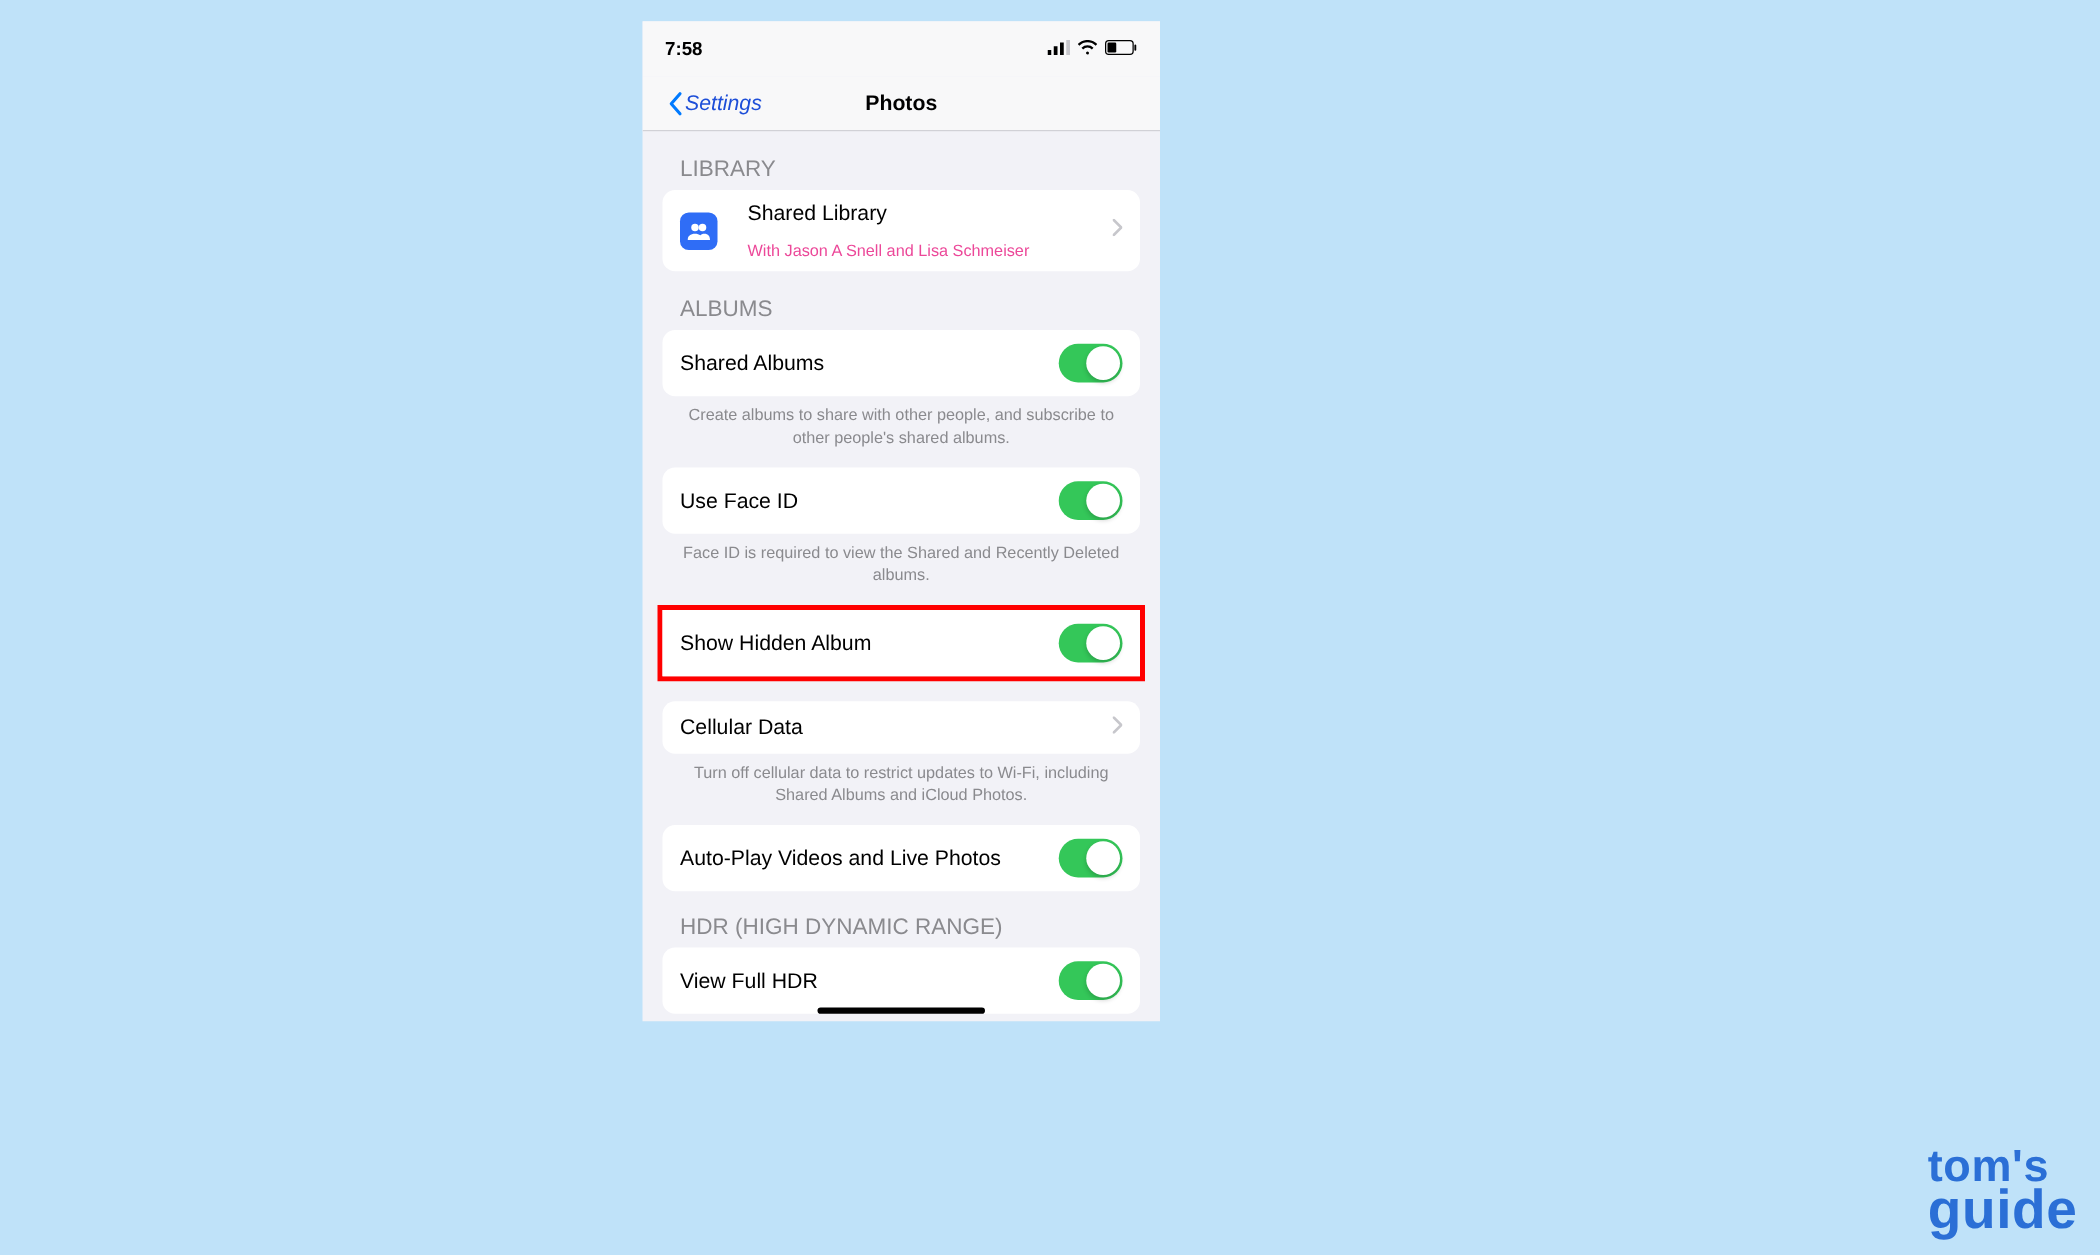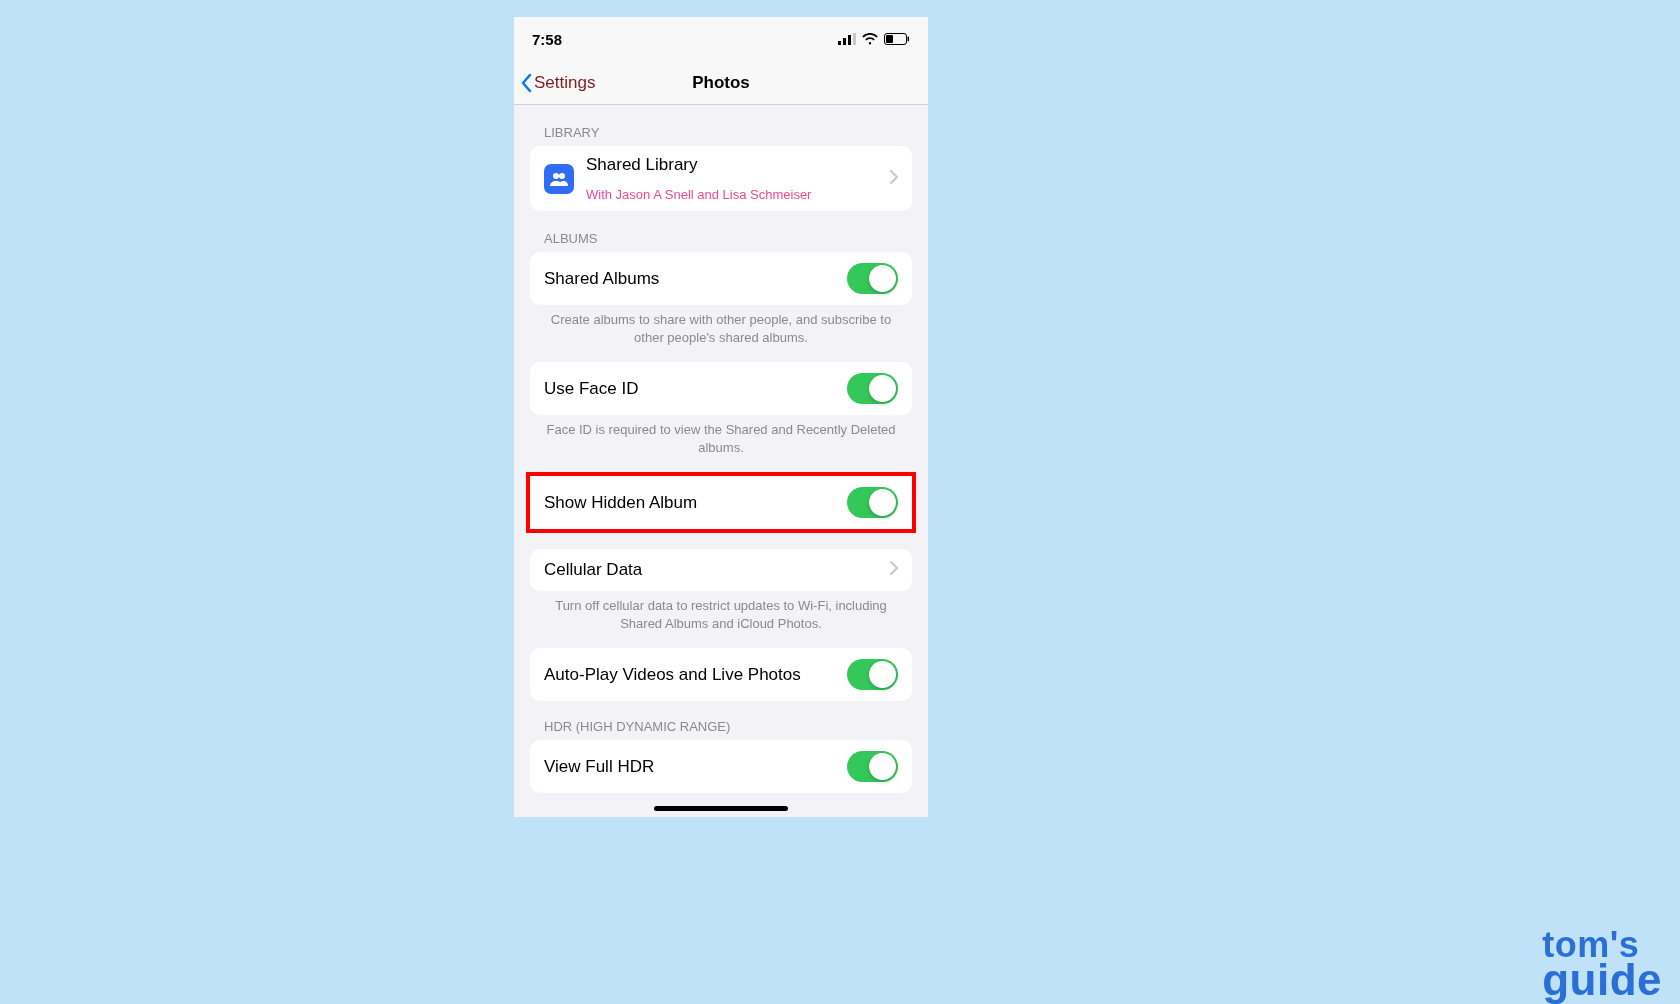--- a/index.html
+++ b/index.html
@@ -36,57 +36,58 @@
   height: 44px;
   background: #f8f8f9;
   border-bottom: 1px solid #d1d1d6;
   display: flex;
   align-items: center;
   position: relative;
 }
 .nav-back {
   display: flex;
   align-items: center;
-  color: #7f1d1d;
+  color: #1d4ed8;
   font-size: 17px;
-  padding-left: 6px;
+  padding-left: 20px;
   cursor: pointer;
+  font-style: italic;
 }
 .nav-back svg { margin-right: 2px; }
 .nav-title {
   position: absolute;
   left: 0; right: 0;
   text-align: center;
   font-size: 17px;
   font-weight: 600;
   color: #000;
   pointer-events: none;
 }
 .content {
   height: calc(100% - 88px);
   overflow-y: hidden;
 }
 .section-header {
-  font-size: 13px;
+  font-size: 18px;
   color: #8a8a8e;
   text-transform: uppercase;
   padding: 20px 30px 6px;
 }
 .section-header.tight { padding-top: 18px; }
 .cell {
   background: #fff;
   margin: 0 16px;
   border-radius: 10px;
   padding: 11px 14px;
   display: flex;
   align-items: center;
   justify-content: space-between;
 }
 .cell.with-icon { padding: 9px 14px; }
-.cell-left { display: flex; align-items: center; }
+.cell-left { display: flex; align-items: center; gap: 12px; }
 .app-icon {
   width: 30px; height: 30px;
   background: #2f6df6;
   border-radius: 7px;
   margin-right: 12px;
   display: flex; align-items: center; justify-content: center;
 }
 .cell-title { font-size: 17px; color: #000; }
 .cell-subtitle { font-size: 13px; color: #ec4899; margin-top: 12px; }
 .cell-text-group { display: flex; flex-direction: column; }
@@ -127,21 +128,21 @@
   left: 50%;
   transform: translateX(-50%);
   width: 134px;
   height: 5px;
   background: #000;
   border-radius: 3px;
 }
 .watermark {
   position: absolute;
   right: 18px;
-  bottom: 6px;
+  bottom: 18px;
   color: #2b6fd6;
   font-family: Arial, sans-serif;
   line-height: 0.85;
   text-align: left;
 }
 .wm-top { font-size: 36px; font-weight: 700; letter-spacing: 0.5px; }
 .wm-bot { font-size: 44px; font-weight: 700; letter-spacing: 0.5px; }
 </style>
 </head>
 <body>

